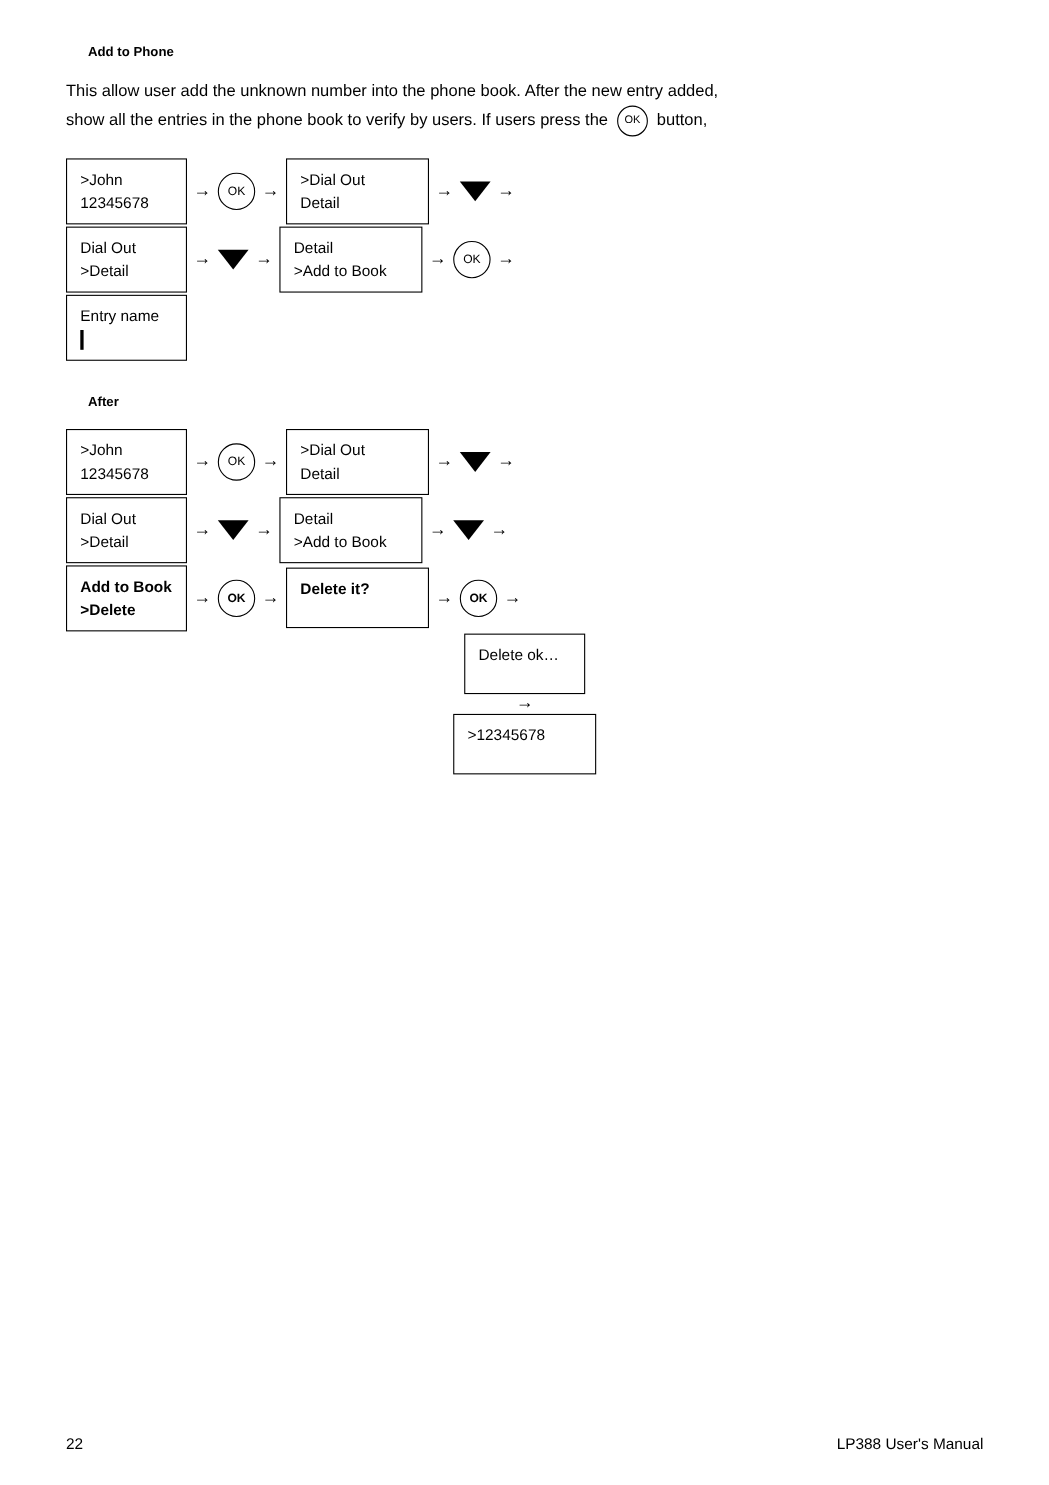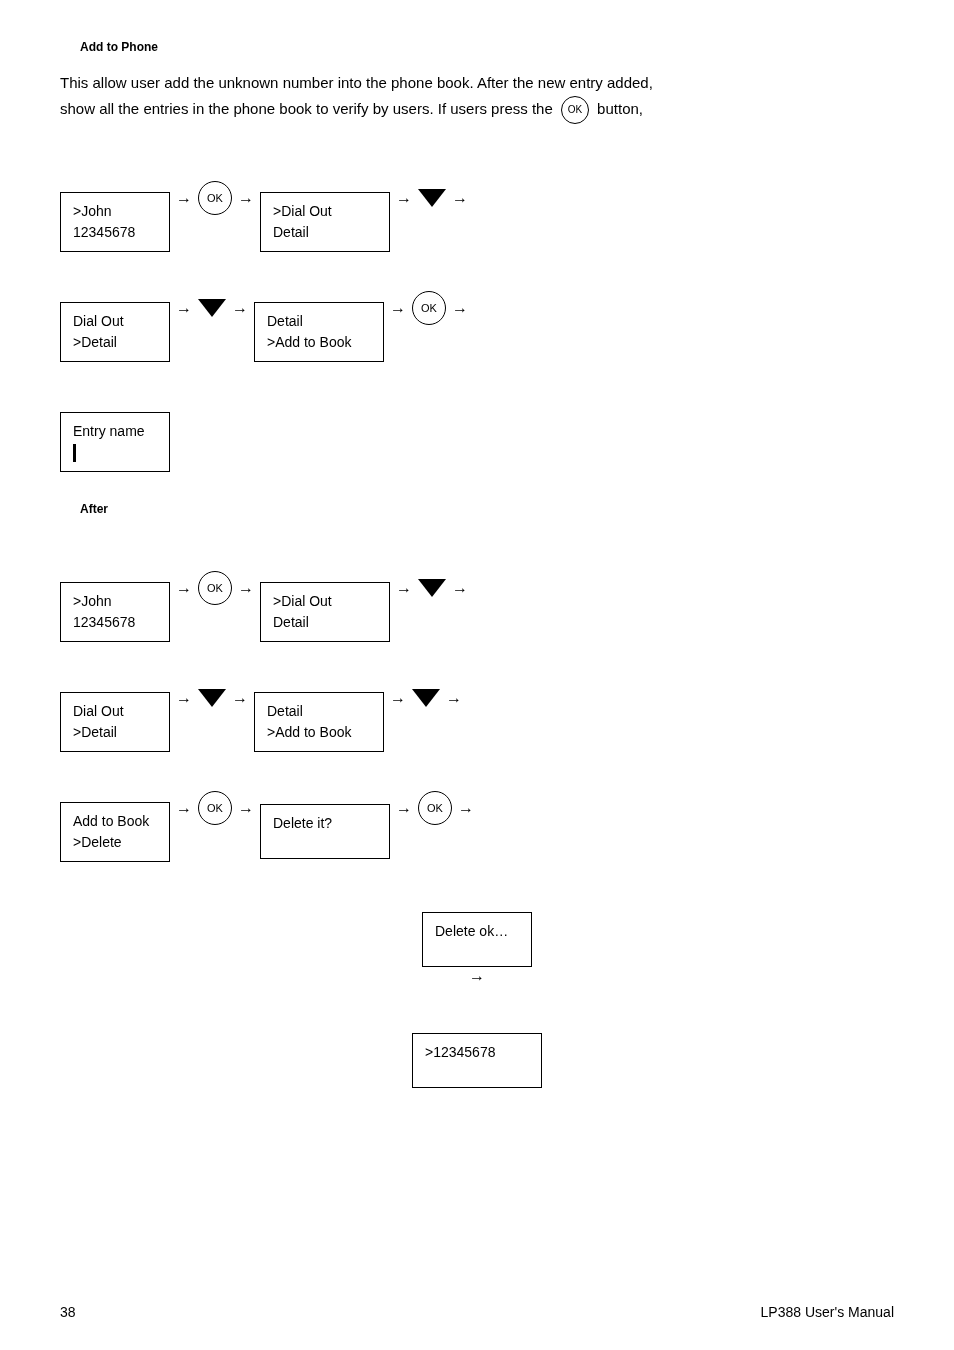--- a/index.html
+++ b/index.html
@@ -30,21 +30,20 @@
       border: 1px solid #000;
       padding: 8px 12px;
       min-width: 110px;
       min-height: 55px;
       display: flex;
       align-items: flex-start;
       justify-content: flex-start;
       flex-direction: column;
       font-size: 14px;
       line-height: 1.5;
-      margin-top: 48px;
     }
 
     .box-wide {
       min-width: 130px;
     }
 
     .arrow {
       font-size: 16px;
       margin: 0 6px;
       display: flex;
@@ -199,21 +198,21 @@
     <span class="arrow">→</span>
     <div class="box box-wide">
       <span>Detail</span>
       <span>&gt;Add to Book</span>
     </div>
     <span class="arrow">→</span>
     <div class="down-arrow-btn"></div>
     <span class="arrow">→</span>
   </div>
 
-  <div class="flow-line" style="margin-top:2px;">
+  <div class="flow-line" style="margin-top:2px;font-weight:bold;">
     <div class="box">
       <span>Add to Book</span>
       <span>&gt;Delete</span>
     </div>
     <span class="arrow">→</span>
     <div class="ok-btn">OK</div>
     <span class="arrow">→</span>
     <div class="box box-wide">
       <span>Delete it?</span>
     </div>
@@ -228,15 +227,15 @@
     </div>
     <span class="arrow">→</span>
     <div class="box box-wide">
       <span>&gt;12345678</span>
     </div>
   </div>
 
 </div>
 
 <div class="page-footer">
-  <span>38</span>
+  <span>22</span>
   <span>LP388  User's  Manual</span>
 </div>
 
 </body></html>

